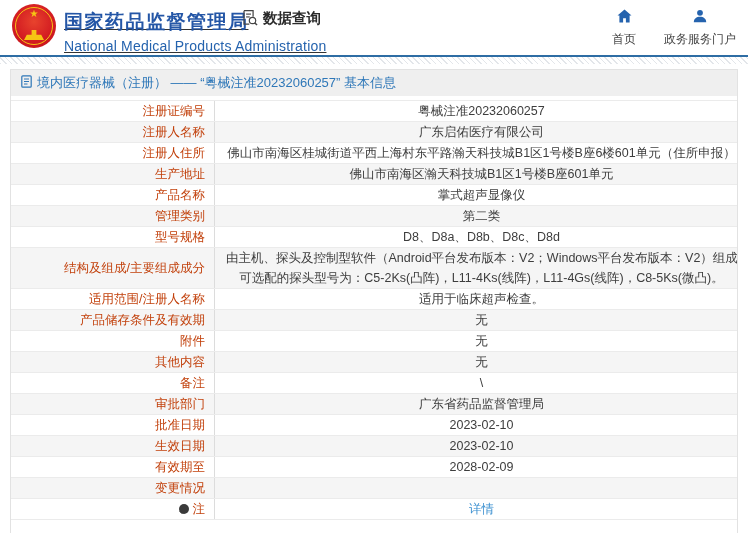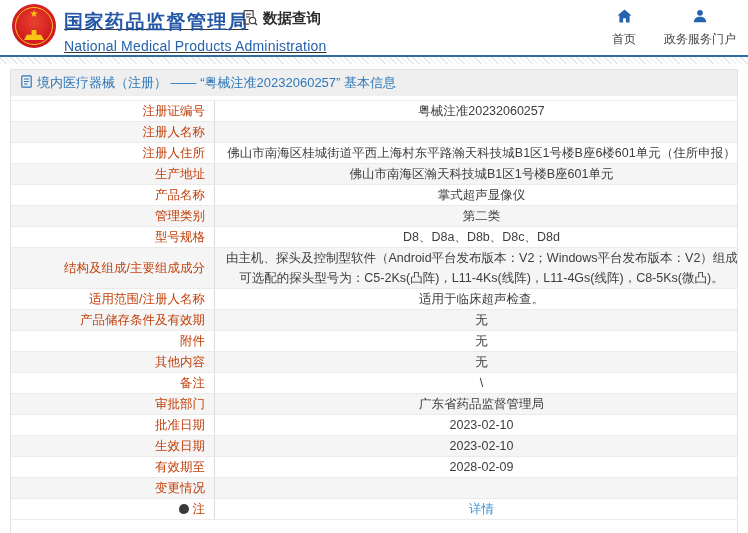--- a/index.html
+++ b/index.html
@@ -123,20 +123,21 @@
 
       <span>注册证编号</span>
     </div>
     <div class="cell-value">粤械注准20232060257</div>
   </div>
         <div class="row alt">
     <div class="cell-label">
 
       <span>注册人名称</span>
     </div>
+    <div class="cell-value">广东启佑医疗有限公司</div>
   </div>
         <div class="row">
     <div class="cell-label">
 
       <span>注册人住所</span>
     </div>
     <div class="cell-value">佛山市南海区桂城街道平西上海村东平路瀚天科技城B1区1号楼B座6楼601单元（住所申报）</div>
   </div>
         <div class="row alt">
     <div class="cell-label">

